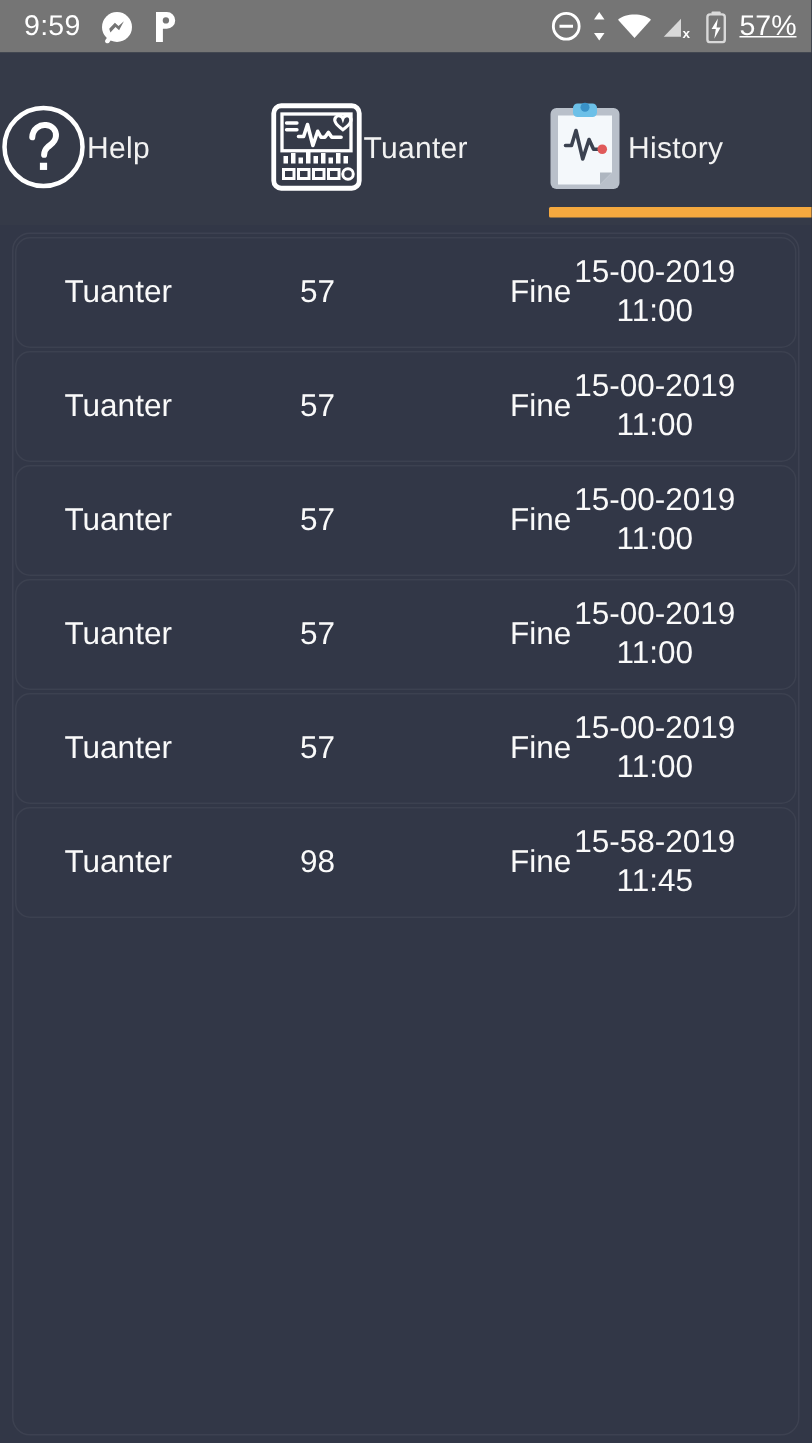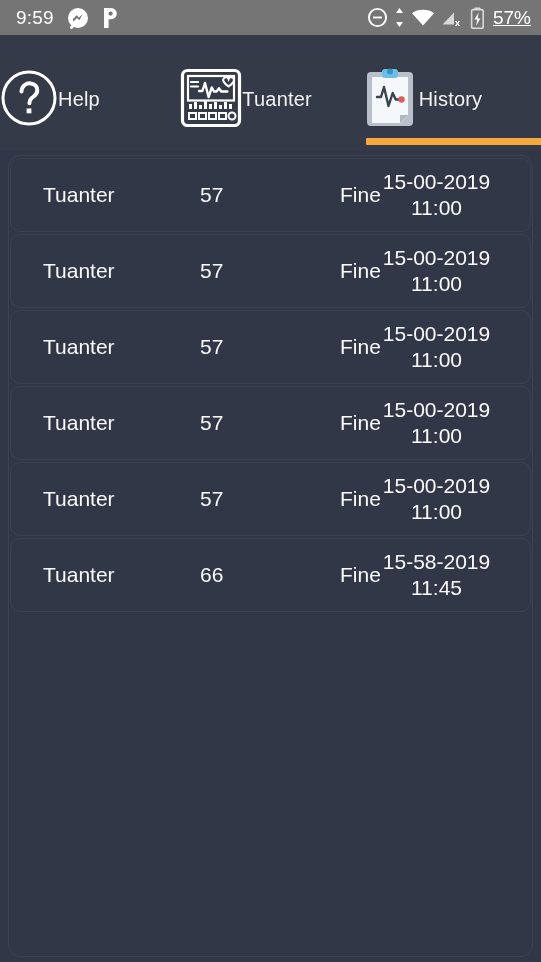--- a/index.html
+++ b/index.html
@@ -308,21 +308,21 @@
       <span class="cell c-value">57</span>
       <span class="cell c-state">Fine</span>
       <span class="cell c-date">
         <span class="d1">15-00-2019</span>
         <span class="d2">11:00</span>
       </span>
     </div>
 
     <div class="row">
       <span class="cell c-name">Tuanter</span>
-      <span class="cell c-value">66</span>
+      <span class="cell c-value">98</span>
       <span class="cell c-state">Fine</span>
       <span class="cell c-date">
         <span class="d1">15-58-2019</span>
         <span class="d2">11:45</span>
       </span>
     </div>
 
   </div>
 </div>
 

